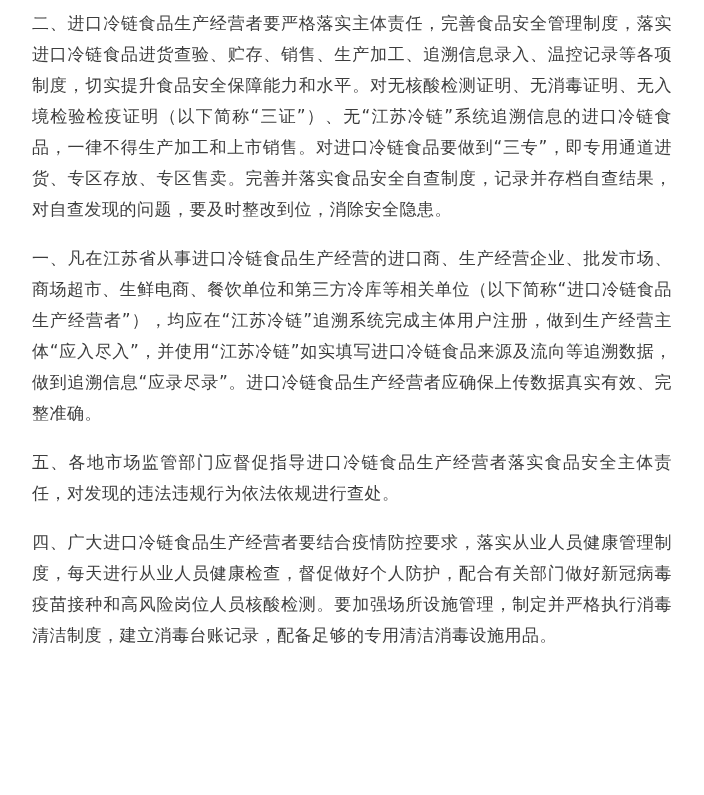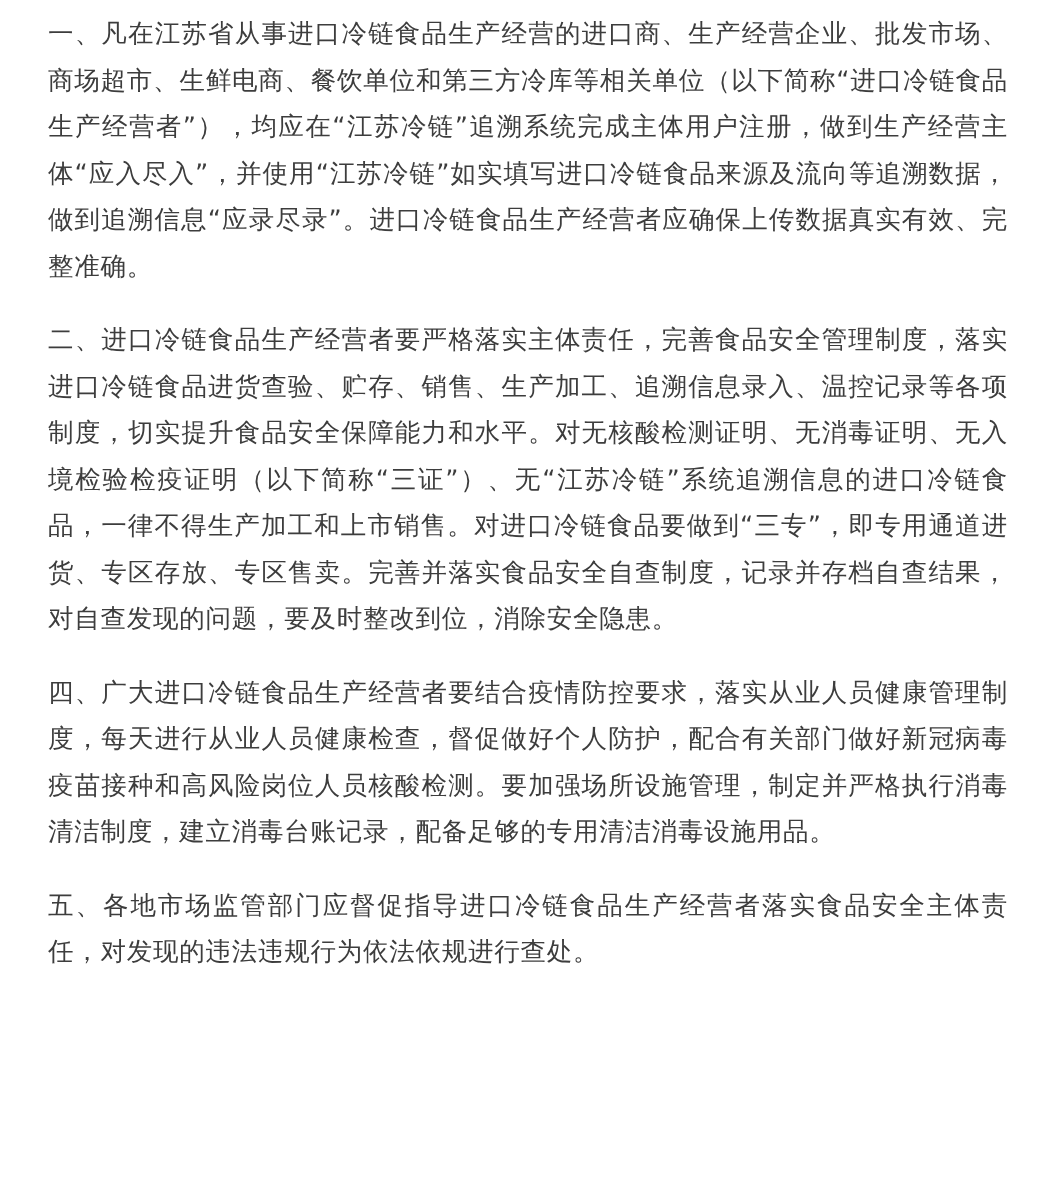--- a/index.html
+++ b/index.html
@@ -28,17 +28,17 @@
     margin-bottom: 18px;
     word-break: break-all;
     font-weight: 400;
   }
   .para:last-child { margin-bottom: 0; }
 </style>
 </head>
 <body>
 
 <div class="doc">
+  <p class="para">二、进口冷链食品生产经营者要严格落实主体责任，完善食品安全管理制度，落实进口冷链食品进货查验、贮存、销售、生产加工、追溯信息录入、温控记录等各项制度，切实提升食品安全保障能力和水平。对无核酸检测证明、无消毒证明、无入境检验检疫证明（以下简称“三证”）、无“江苏冷链”系统追溯信息的进口冷链食品，一律不得生产加工和上市销售。对进口冷链食品要做到“三专”，即专用通道进货、专区存放、专区售卖。完善并落实食品安全自查制度，记录并存档自查结果，对自查发现的问题，要及时整改到位，消除安全隐患。</p>
   <p class="para">一、凡在江苏省从事进口冷链食品生产经营的进口商、生产经营企业、批发市场、商场超市、生鲜电商、餐饮单位和第三方冷库等相关单位（以下简称“进口冷链食品生产经营者”），均应在“江苏冷链”追溯系统完成主体用户注册，做到生产经营主体“应入尽入”，并使用“江苏冷链”如实填写进口冷链食品来源及流向等追溯数据，做到追溯信息“应录尽录”。进口冷链食品生产经营者应确保上传数据真实有效、完整准确。</p>
-  <p class="para">二、进口冷链食品生产经营者要严格落实主体责任，完善食品安全管理制度，落实进口冷链食品进货查验、贮存、销售、生产加工、追溯信息录入、温控记录等各项制度，切实提升食品安全保障能力和水平。对无核酸检测证明、无消毒证明、无入境检验检疫证明（以下简称“三证”）、无“江苏冷链”系统追溯信息的进口冷链食品，一律不得生产加工和上市销售。对进口冷链食品要做到“三专”，即专用通道进货、专区存放、专区售卖。完善并落实食品安全自查制度，记录并存档自查结果，对自查发现的问题，要及时整改到位，消除安全隐患。</p>
+  <p class="para">五、各地市场监管部门应督促指导进口冷链食品生产经营者落实食品安全主体责任，对发现的违法违规行为依法依规进行查处。</p>
   <p class="para">四、广大进口冷链食品生产经营者要结合疫情防控要求，落实从业人员健康管理制度，每天进行从业人员健康检查，督促做好个人防护，配合有关部门做好新冠病毒疫苗接种和高风险岗位人员核酸检测。要加强场所设施管理，制定并严格执行消毒清洁制度，建立消毒台账记录，配备足够的专用清洁消毒设施用品。</p>
-  <p class="para">五、各地市场监管部门应督促指导进口冷链食品生产经营者落实食品安全主体责任，对发现的违法违规行为依法依规进行查处。</p>
 </div>
 
 </body></html>

